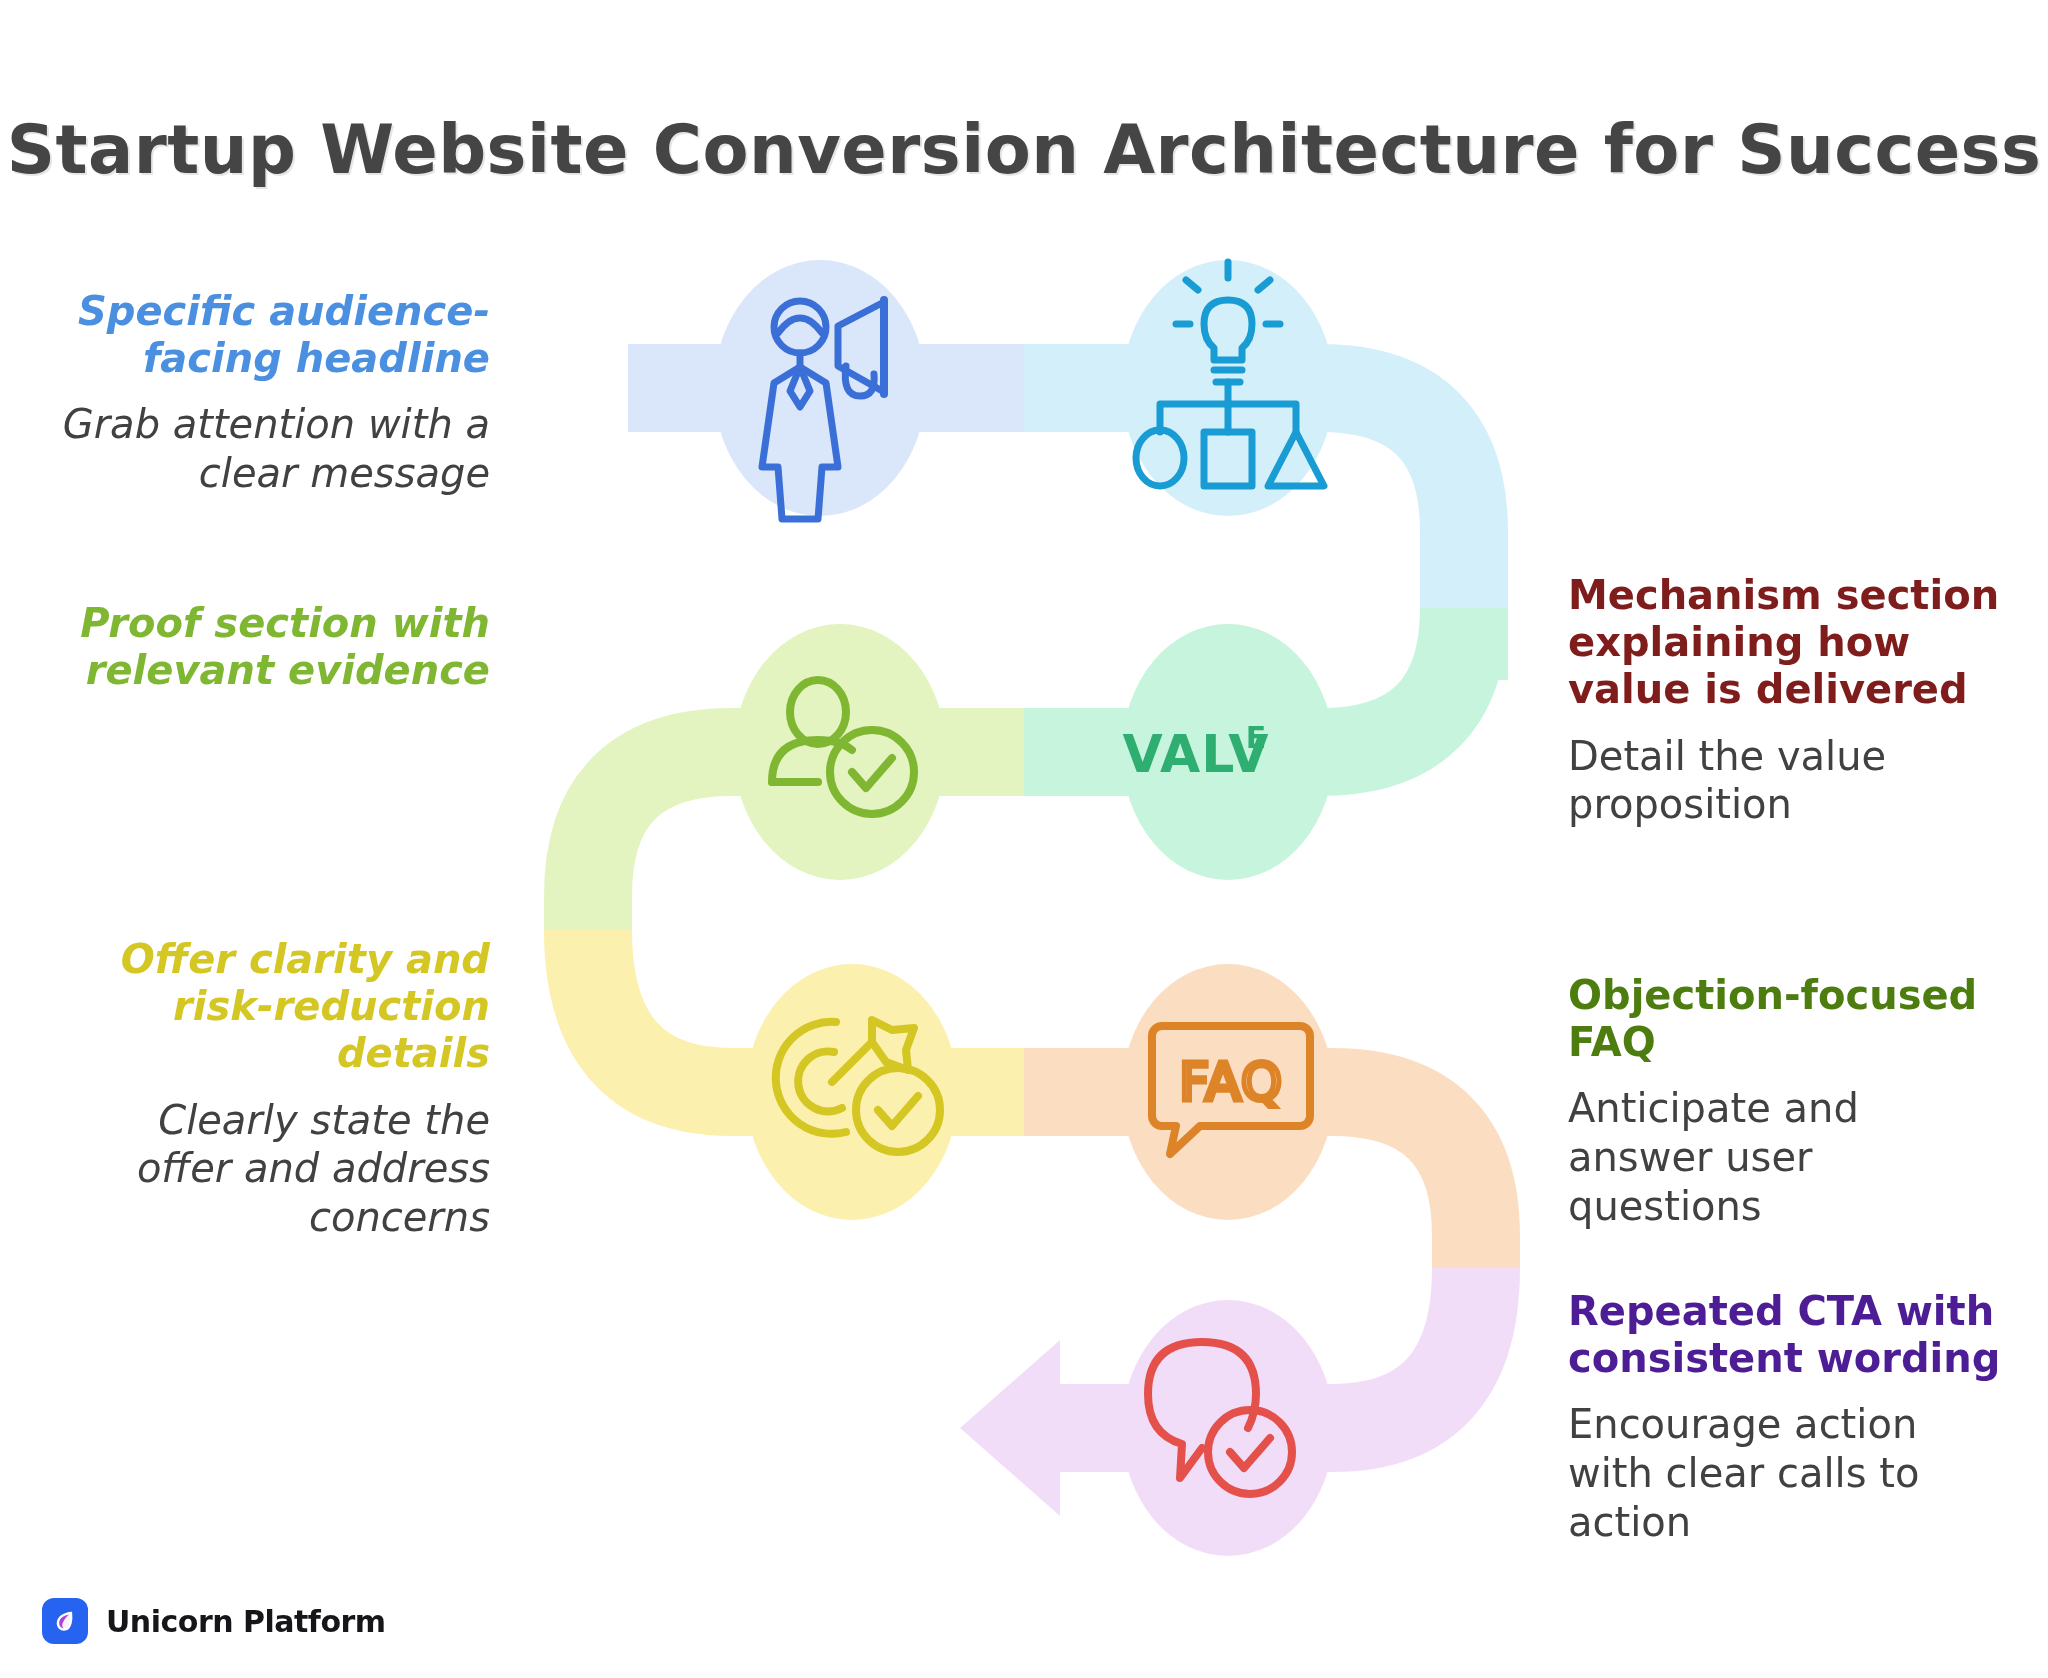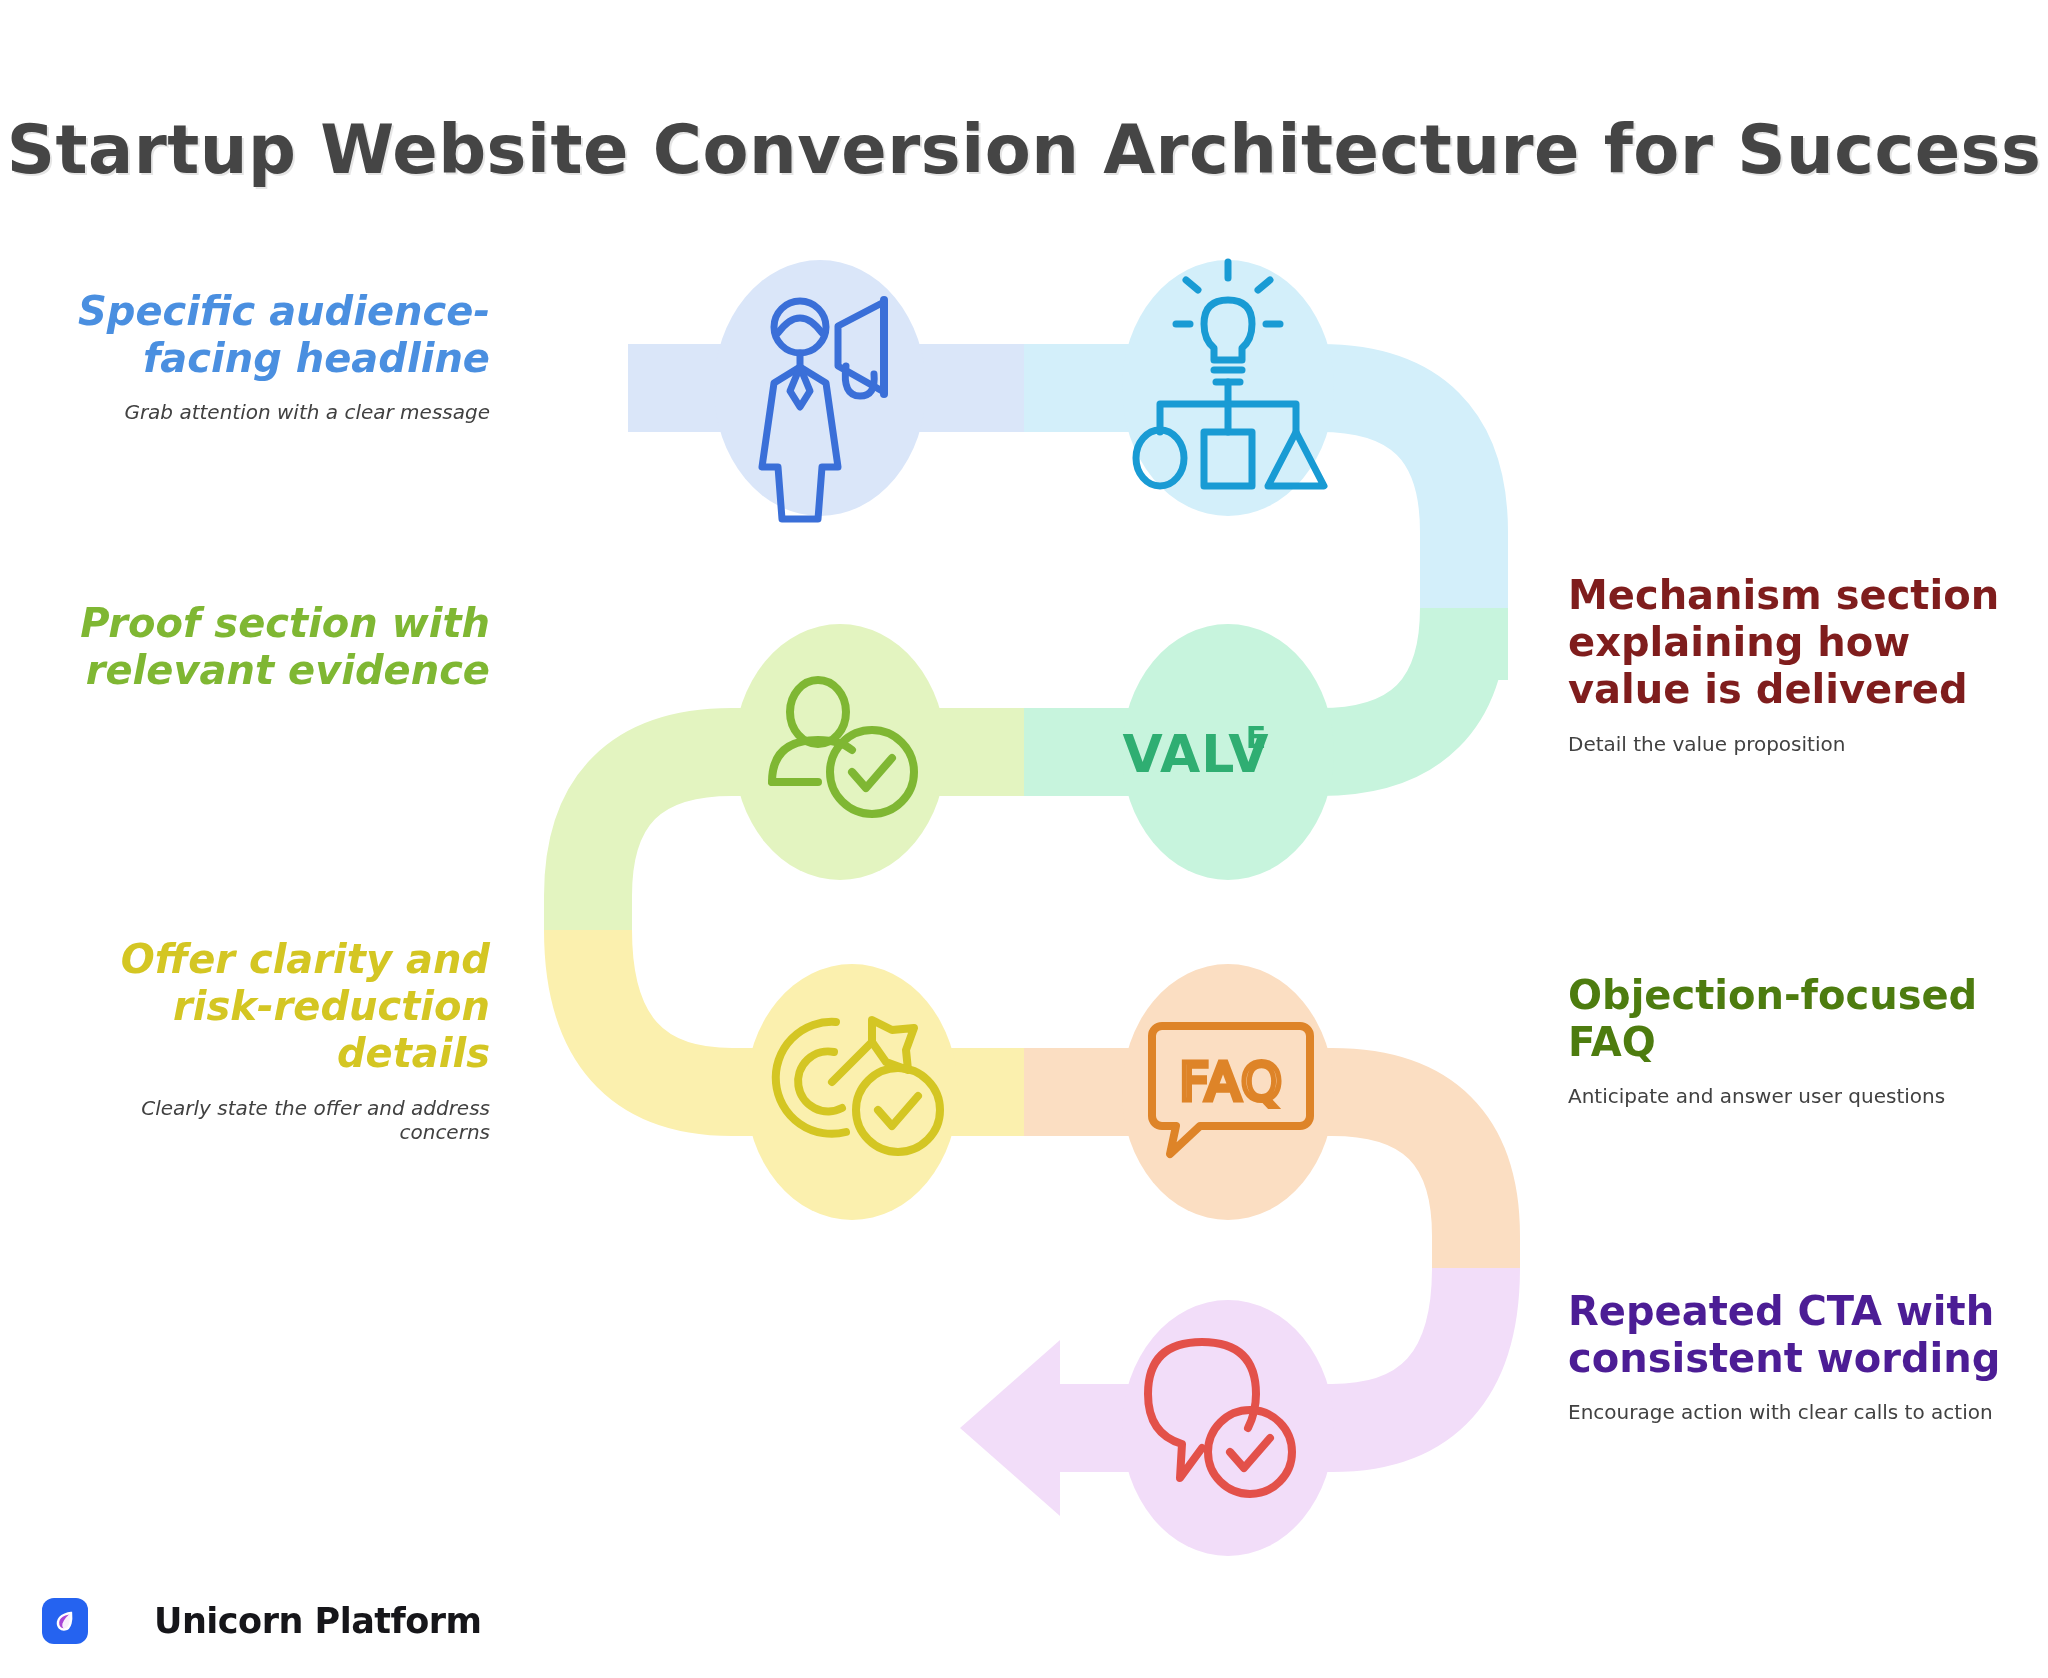--- a/index.html
+++ b/index.html
@@ -26,40 +26,39 @@
   .diagram{position:absolute;left:0;top:0;width:2048px;height:1678px;}
 
   
   .blk{position:absolute;}
   .blk .hd{
     font-size:40px;line-height:1.18;font-weight:600;
     font-family:"DejaVu Sans","Liberation Sans",sans-serif;
     margin:0 0 18px 0;
   }
   .blk .bd{
-    font-size:20px;line-height:1.22;color:#414141;font-weight:400;
+    font-size:40px;line-height:1.22;color:#414141;font-weight:400;
     font-family:"DejaVu Sans","Liberation Sans",sans-serif;
     margin:0;
   }
   .left{text-align:right;width:430px;left:60px;font-style:italic;}
   .right{text-align:left;width:440px;left:1568px;}
 
   
   .footer{
     position:absolute;left:42px;bottom:34px;
     display:flex;align-items:center;gap:18px;
   }
   .logo-mark{
     width:46px;height:46px;border-radius:12px;
     background:#2563f0;display:flex;align-items:center;justify-content:center;
   }
   .logo-text{
-    font-size:35px;font-weight:800;color:#16161a;letter-spacing:-0.5px;
+    font-size:30px;font-weight:800;color:#16161a;letter-spacing:-0.5px;
     font-family:"DejaVu Sans","Liberation Sans",sans-serif;
-    margin-left:48px;
   }
 </style>
 </head>
 <body>
 
 <div class="page">
 
   <div class="title">Startup Website Conversion Architecture for Success</div>
 
   <svg class="diagram" viewBox="0 0 2048 1678">

